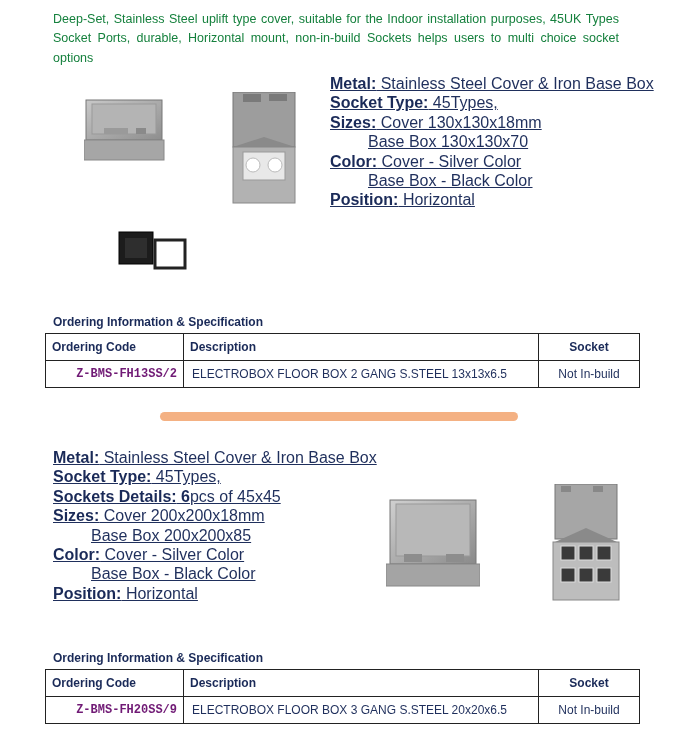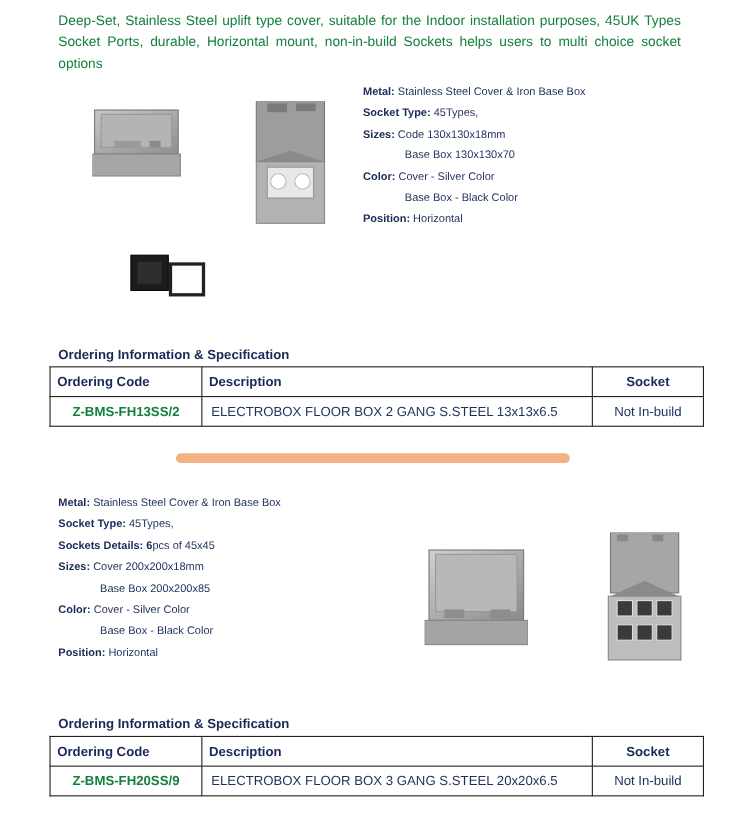--- a/index.html
+++ b/index.html
@@ -5,37 +5,37 @@
   html, body { margin: 0; padding: 0; background: #ffffff; }
   body {
     width: 683px; height: 755px; position: relative; overflow: hidden;
     font-family: "Liberation Sans", sans-serif; color: #1f2f5c;
   }
   .intro {
     position: absolute; left: 53px; top: -3px; width: 566px;
     font-size: 12.5px; line-height: 19.5px; text-align: justify; color: #15803d;
   }
   .spec {
-    position: absolute; font-size: 10px; line-height: 19.4px; color: #1f2f5c;
+    position: absolute; font-size: 16px; line-height: 19.4px; color: #1f2f5c; text-decoration: underline;
   }
   .spec .row { white-space: nowrap; }
   .spec b { font-weight: bold; color: #1a2a58; }
   .spec .indent { padding-left: 38px; }
   .sec-title {
     position: absolute; left: 53px; font-size: 12px; font-weight: bold; color: #1a2a58;
   }
   table.order {
     position: absolute; left: 45px; width: 595px; border-collapse: collapse;
     font-size: 12px; color: #1f2f5c;
   }
   table.order td, table.order th {
     border: 1.3px solid #222; height: 26px; padding: 0 6px;
   }
   table.order th { font-weight: bold; color: #1a2a58; text-align: left; }
-  table.order td.code { font-weight: bold; color: #15803d; text-align: center; width: 125px; }
+  table.order td.code { font-weight: bold; color: #701a75; text-align: right; width: 125px; font-family: Liberation Mono, monospace; }
   table.order th.c1 { width: 125px; }
   table.order th.c3, table.order td.c3 { width: 88px; text-align: center; }
   table.order td.desc { text-align: left; padding-left: 8px; margin-top: 39px; }
   .divider {
     position: absolute; left: 160px; top: 412px; width: 358px; height: 9px;
     background: #f4b183; border-radius: 5px;
   }
   .img { position: absolute; }
 </style>
 </head>
@@ -68,21 +68,21 @@
 </svg>
 <svg class="img" style="left:117px;top:228px" width="72" height="44">
   <rect x="2" y="4" width="34" height="32" fill="#1c1c1c" stroke="#000"></rect>
   <rect x="8" y="10" width="22" height="20" fill="#2e2e2e"></rect>
   <rect x="38" y="12" width="30" height="28" fill="none" stroke="#222" stroke-width="3"></rect>
 </svg>
 
 <div class="spec" style="left:330px;top:74px">
   <div class="row"><b>Metal:</b><span> Stainless Steel Cover &amp; Iron Base Box</span></div>
   <div class="row"><b>Socket Type:</b><span> 45Types,</span></div>
-  <div class="row"><b>Sizes:</b><span> Code 130x130x18mm</span></div>
+  <div class="row"><b>Sizes:</b><span> Cover 130x130x18mm</span></div>
   <div class="row indent">Base Box 130x130x70</div>
   <div class="row"><b>Color:</b><span> Cover - Silver Color</span></div>
   <div class="row indent">Base Box - Black Color</div>
   <div class="row"><b>Position:</b><span> Horizontal</span></div>
 </div>
 
 <div class="sec-title" style="top:315px">Ordering Information &amp; Specification</div>
 <table class="order" style="top:333px">
   <tbody>
       <tr>

